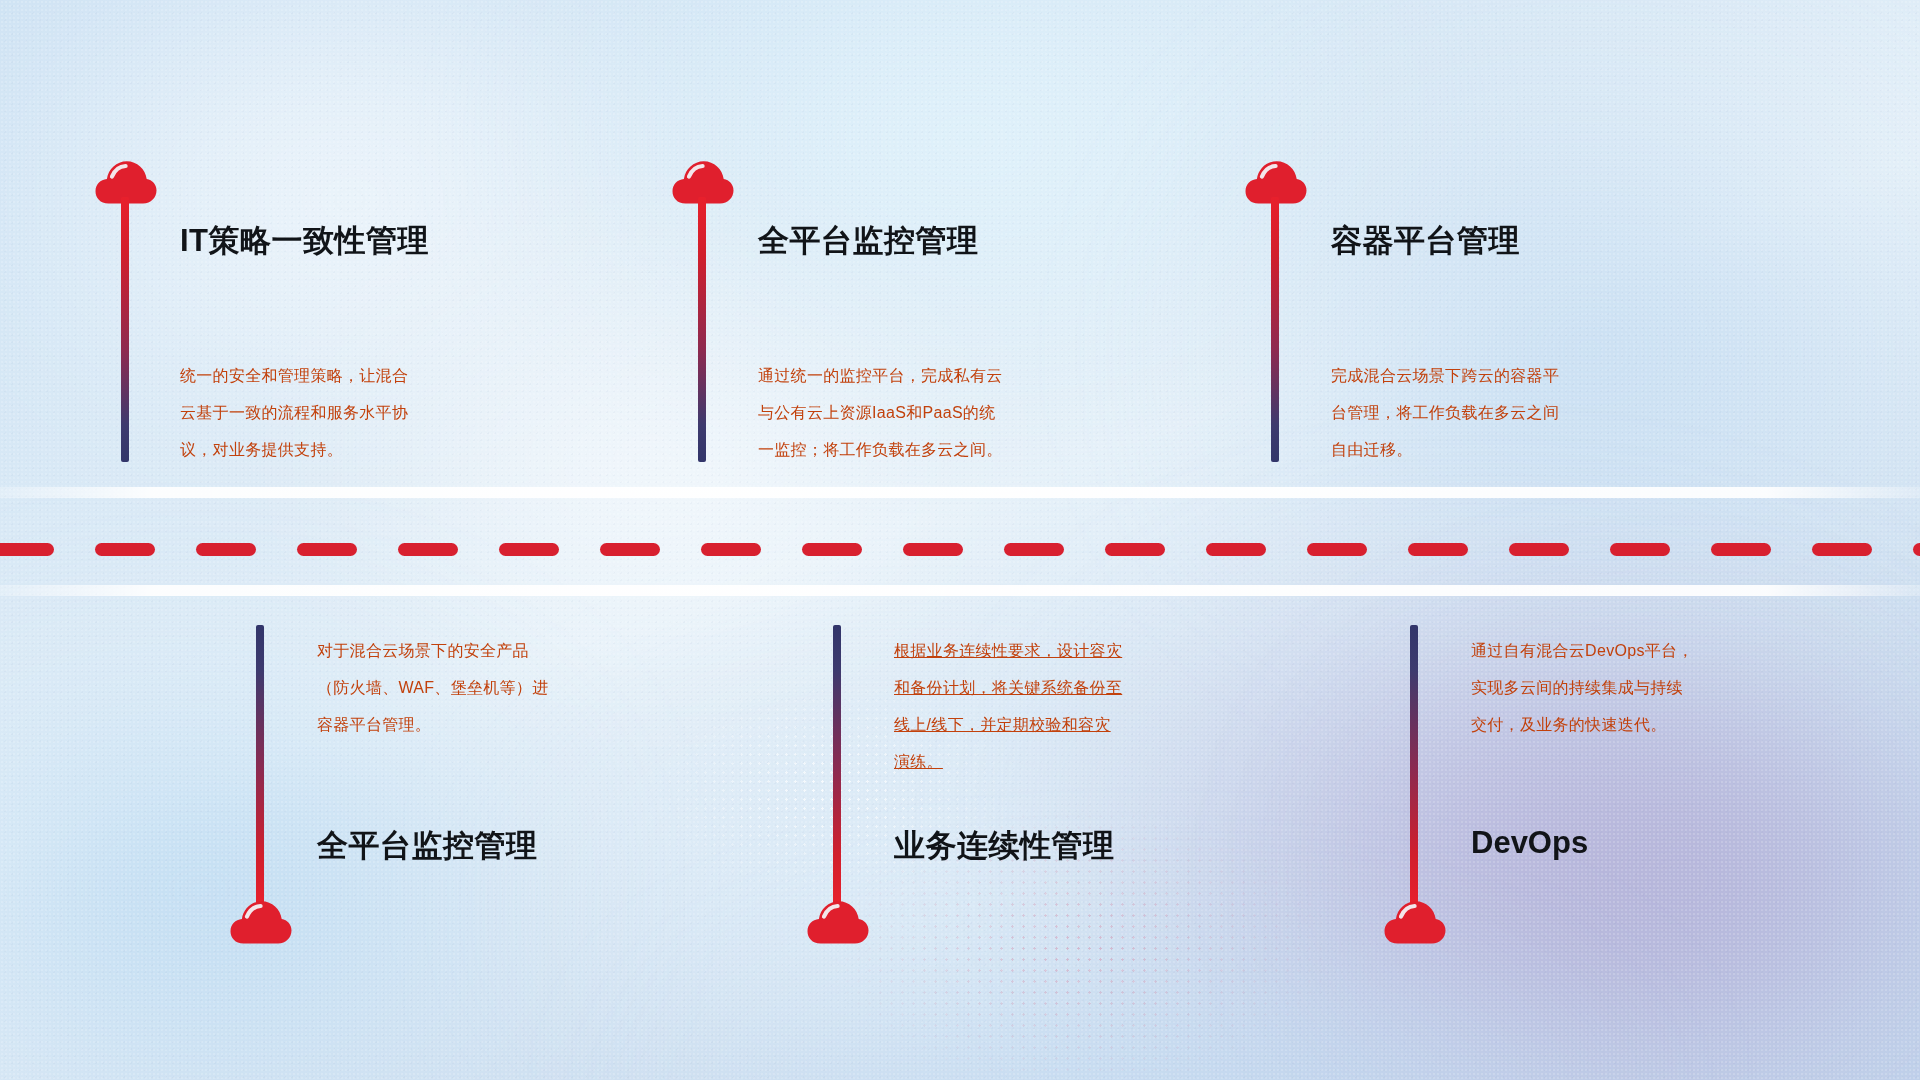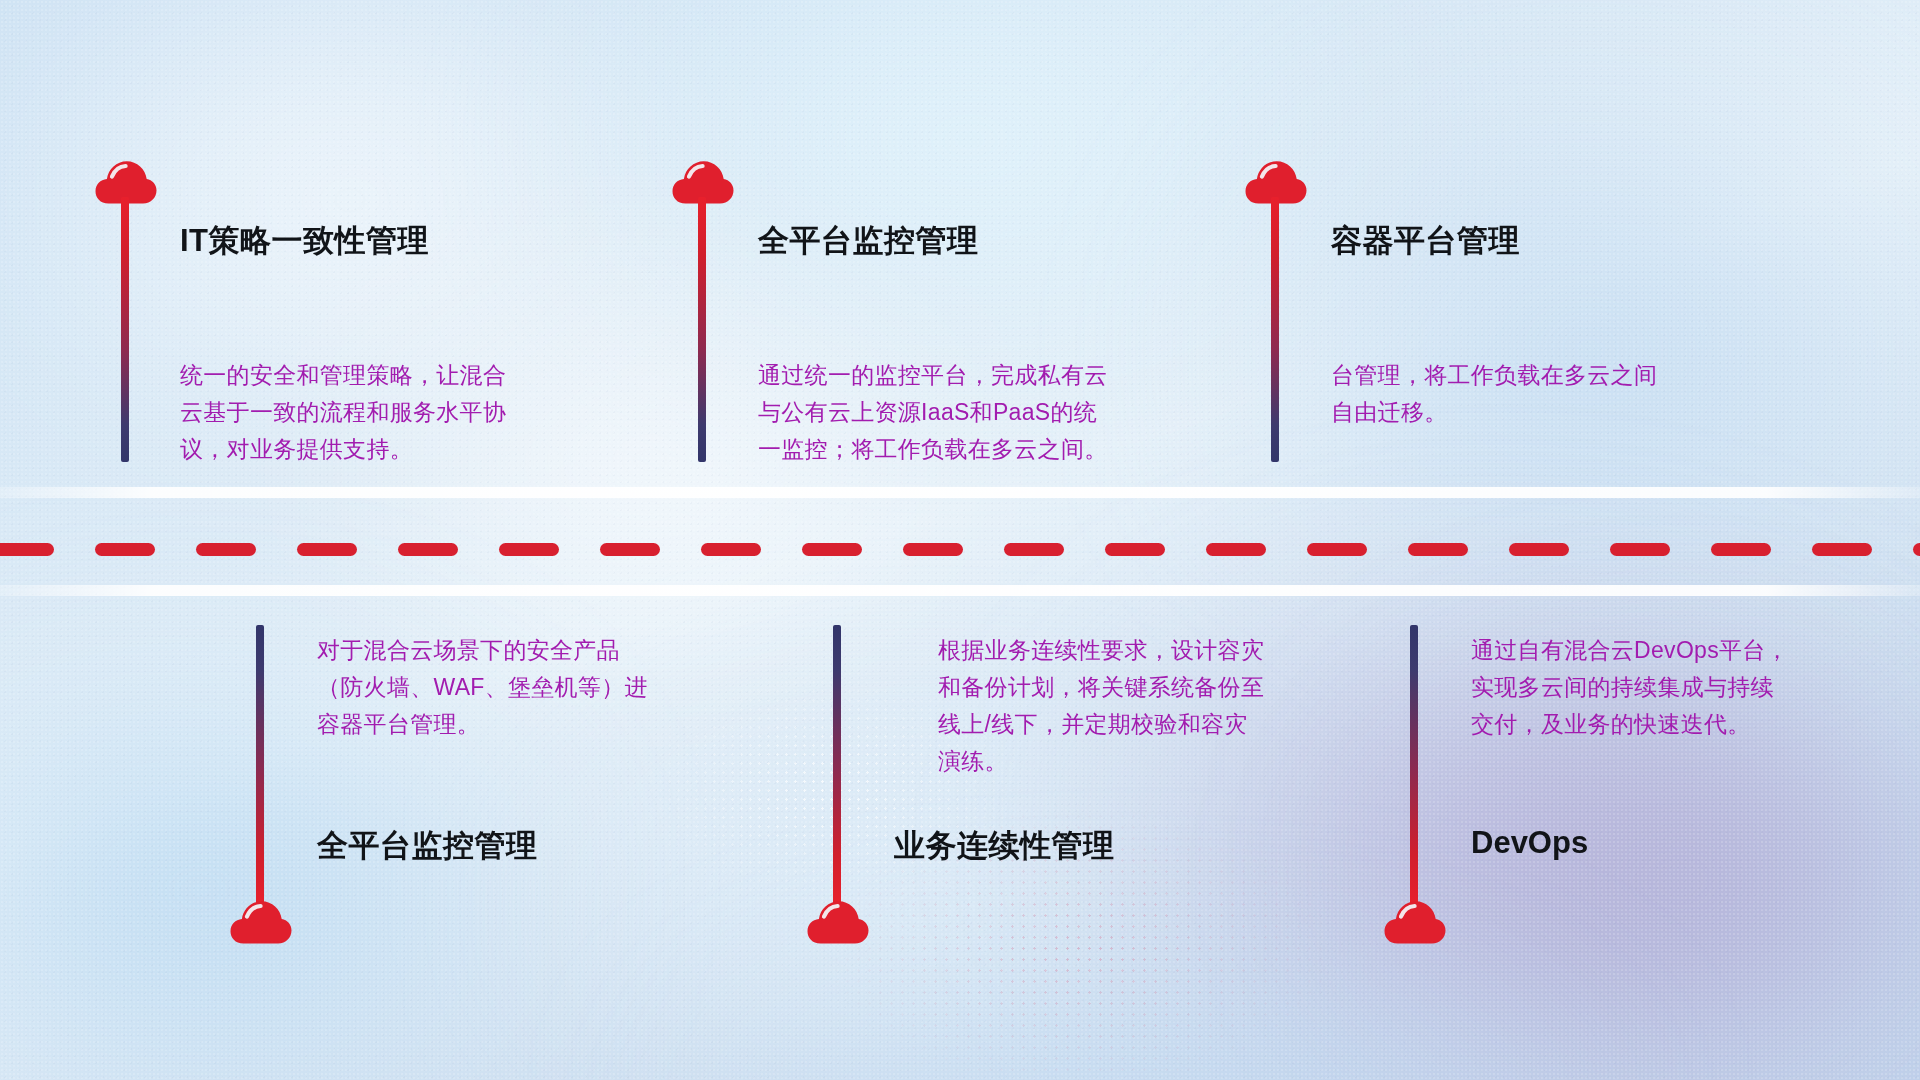--- a/index.html
+++ b/index.html
@@ -113,23 +113,23 @@
     font-size:31px;
     font-weight:700;
     color:#111418;
     letter-spacing:.5px;
     white-space:nowrap;
   }
   .title.latin { letter-spacing:0px; }
 
   .desc {
     position:absolute;
-    font-size:23px;
+    font-size:16px;
     line-height:37px;
-    color:#a21caf;
+    color:#c2410c;
     letter-spacing:.3px;
     width:470px;
   }
   .desc .ln { display:block; white-space:nowrap; }
 
   
   #divider { position:absolute; left:0; width:1920px; }
   .div-bar {
     position:absolute; left:0; width:1920px; height:11px;
     background:linear-gradient(90deg,
@@ -203,20 +203,21 @@
   <div class="item">
     <div class="cloud" style="left:1245px; top:160px;">
       <svg viewBox="0 0 62 44" xmlns="http://www.w3.org/2000/svg">
         <path d="M13.5 43.5 C5.2 43.5 0.5 37.8 0.5 31.2 C0.5 24.8 5.4 19.6 11.9 19.1 C13.2 9.0 21.6 1.2 31.8 1.2 C42.0 1.2 50.4 9.0 51.7 19.1 C57.3 19.9 61.5 24.7 61.5 30.6 C61.5 37.7 56.0 43.5 48.0 43.5 Z" fill="#e01f2d"></path>
         <path d="M17.0 16.5 C19.6 10.3 24.8 6.3 30.6 6.0" stroke="#f4f7fb" stroke-width="4.2" stroke-linecap="round" fill="none" opacity="0.92"></path>
       </svg>
     </div>
     <div class="stem stem-top" style="left:1271px; top:197px; height:265px;"></div>
     <div class="title" style="left:1331px; top:220px;">容器平台管理</div>
     <div class="desc" style="left:1331px; top:357px;">
+      <span class="ln">完成混合云场景下跨云的容器平</span>
       <span class="ln">台管理，将工作负载在多云之间</span>
       <span class="ln">自由迁移。</span>
     </div>
   </div>
 
   <div id="divider">
     <div class="div-bar" style="top:487px;"></div>
     <div id="dash-row" style="position:absolute; top:543px; left:0; width:1920px; height:14px;">
         <div class="dash" style="left: -6px; background: rgb(216, 32, 47);"></div>
         <div class="dash" style="left: 95px; background: rgb(216, 32, 47);"></div>
@@ -253,21 +254,21 @@
     <div class="cloud" style="left:230px; top:900px;">
       <svg viewBox="0 0 62 44" xmlns="http://www.w3.org/2000/svg">
         <path d="M13.5 43.5 C5.2 43.5 0.5 37.8 0.5 31.2 C0.5 24.8 5.4 19.6 11.9 19.1 C13.2 9.0 21.6 1.2 31.8 1.2 C42.0 1.2 50.4 9.0 51.7 19.1 C57.3 19.9 61.5 24.7 61.5 30.6 C61.5 37.7 56.0 43.5 48.0 43.5 Z" fill="#e01f2d"></path>
         <path d="M17.0 16.5 C19.6 10.3 24.8 6.3 30.6 6.0" stroke="#f4f7fb" stroke-width="4.2" stroke-linecap="round" fill="none" opacity="0.92"></path>
       </svg>
     </div>
   </div>
 
   <div class="item">
     <div class="stem stem-bottom" style="left:833px; top:625px; height:280px;"></div>
-    <div class="desc" style="left:938px; top:632px;">
+    <div class="desc" style="left:894px; top:632px;text-decoration:underline;">
       <span class="ln">根据业务连续性要求，设计容灾</span>
       <span class="ln">和备份计划，将关键系统备份至</span>
       <span class="ln">线上/线下，并定期校验和容灾</span>
       <span class="ln">演练。</span>
     </div>
     <div class="title" style="left:894px; top:825px;">业务连续性管理</div>
     <div class="cloud" style="left:807px; top:900px;">
       <svg viewBox="0 0 62 44" xmlns="http://www.w3.org/2000/svg">
         <path d="M13.5 43.5 C5.2 43.5 0.5 37.8 0.5 31.2 C0.5 24.8 5.4 19.6 11.9 19.1 C13.2 9.0 21.6 1.2 31.8 1.2 C42.0 1.2 50.4 9.0 51.7 19.1 C57.3 19.9 61.5 24.7 61.5 30.6 C61.5 37.7 56.0 43.5 48.0 43.5 Z" fill="#e01f2d"></path>
         <path d="M17.0 16.5 C19.6 10.3 24.8 6.3 30.6 6.0" stroke="#f4f7fb" stroke-width="4.2" stroke-linecap="round" fill="none" opacity="0.92"></path>

